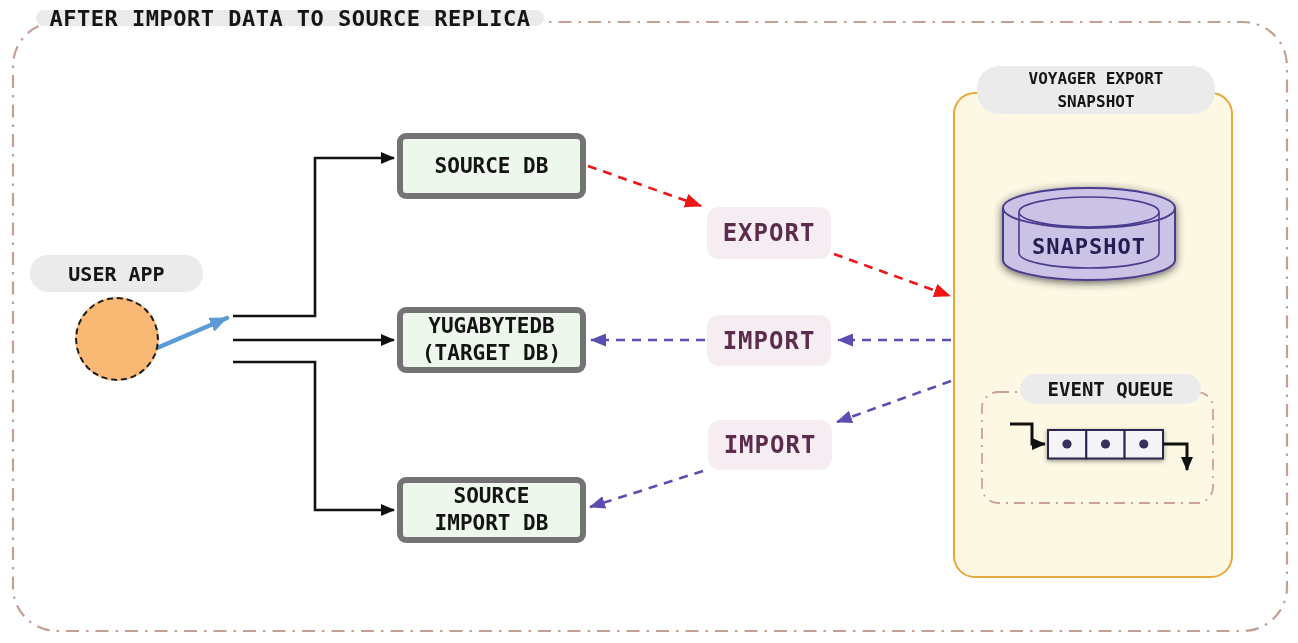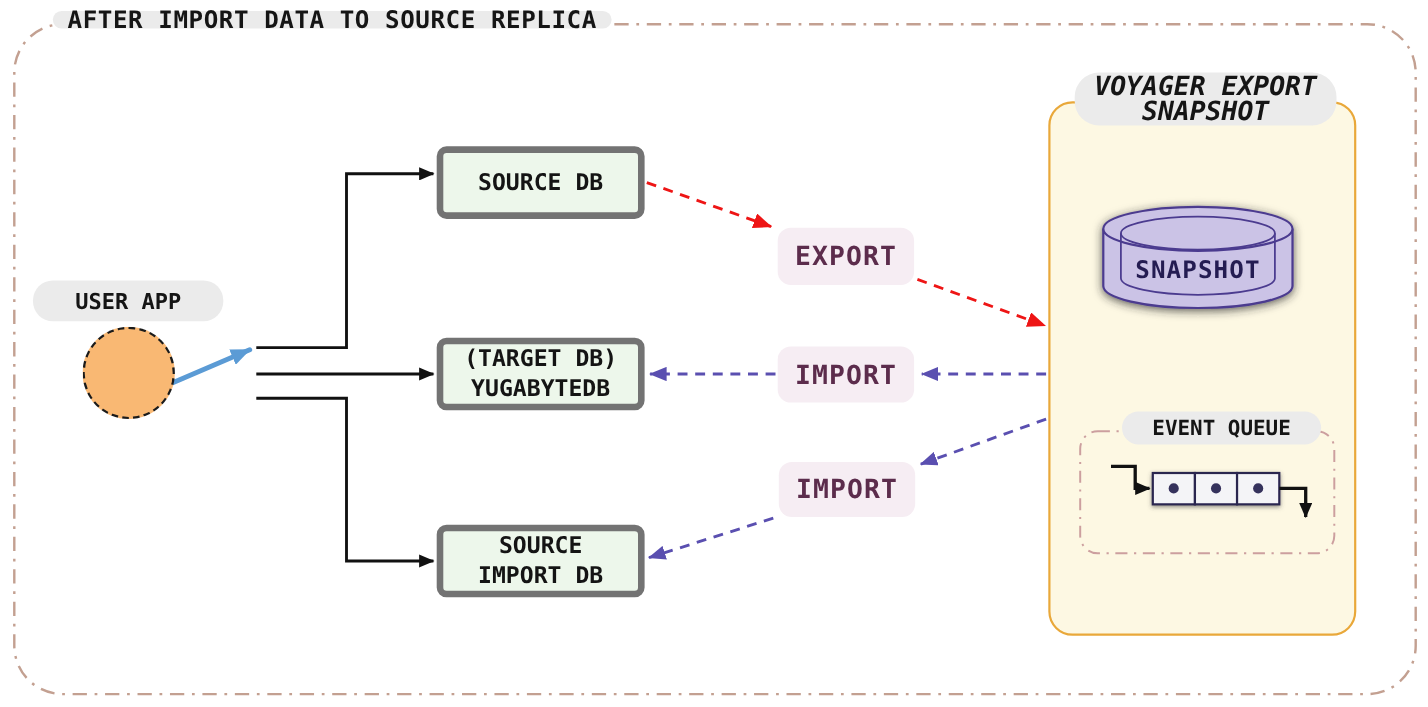--- a/index.html
+++ b/index.html
@@ -2,24 +2,24 @@
 <html><head>
 <meta charset="utf-8">
 <style>
   html, body { margin:0; padding:0; background:#ffffff; }
   body { font-family:"DejaVu Sans Mono", "Liberation Mono", monospace; }
   .stage { position:relative; width:1298px; height:643px; background:#ffffff; overflow:hidden; }
   svg.layer { position:absolute; left:0; top:0; }
 
   .pill { position:absolute; background:#ebebeb; color:#151515; font-weight:bold;
           display:flex; align-items:center; justify-content:center; text-align:center; }
-  .title-pill { left:48px; top:10px; width:508px; height:16px; font-size:22px; border-radius:17px; letter-spacing:.5px; }
+  .title-pill { left:36px; top:10px; width:508px; height:16px; font-size:22px; border-radius:17px; letter-spacing:.5px; }
   .userapp-pill { left:30px; top:255px; width:173px; height:37px; font-size:20px; border-radius:18px; }
-  .voyager-title-pill { left:977px; top:66px; width:238px; height:48px; font-size:24px; line-height:23px;
-                        border-radius:22px; flex-direction:column;font-style:italic; }
+  .voyager-title-pill { left:977px; top:66px; width:238px; height:48px; font-size:16px; line-height:23px;
+                        border-radius:22px; flex-direction:column; }
   .eventqueue-pill { left:1020px; top:374px; width:181px; height:30px; font-size:19px; border-radius:15px; }
 
   .voyager-panel { position:absolute; left:953px; top:92px; width:280px; height:486px; box-sizing:border-box;
                    background:#fdf8e3; border:2px solid #e9a83a; border-radius:22px; }
 
   .user-circle { position:absolute; left:75px; top:297px; width:84px; height:84px; box-sizing:border-box;
                  background:#f9b873; border:2.5px dashed #1a1a1a; border-radius:50%; }
 
   .db-box { position:absolute; left:397px; width:189px; height:66px; box-sizing:border-box;
             background:#edf7eb; border:6px solid #737373; border-radius:9px; color:#141414;
@@ -115,22 +115,22 @@
 
   <div class="pill title-pill">AFTER IMPORT DATA TO SOURCE REPLICA</div>
 
   <div class="pill userapp-pill">USER APP</div>
   <div class="user-circle"></div>
 
   <div class="db-box db-source">
     <span>SOURCE DB</span>
   </div>
   <div class="db-box db-target">
+    <span>YUGABYTEDB</span>
     <span>(TARGET DB)</span>
-    <span>YUGABYTEDB</span>
   </div>
   <div class="db-box db-replica">
     <span>SOURCE</span>
     <span>IMPORT DB</span>
   </div>
 
   <div class="op-pill op-export">EXPORT</div>
   <div class="op-pill op-import-target">IMPORT</div>
   <div class="op-pill op-import-replica">IMPORT</div>
 

